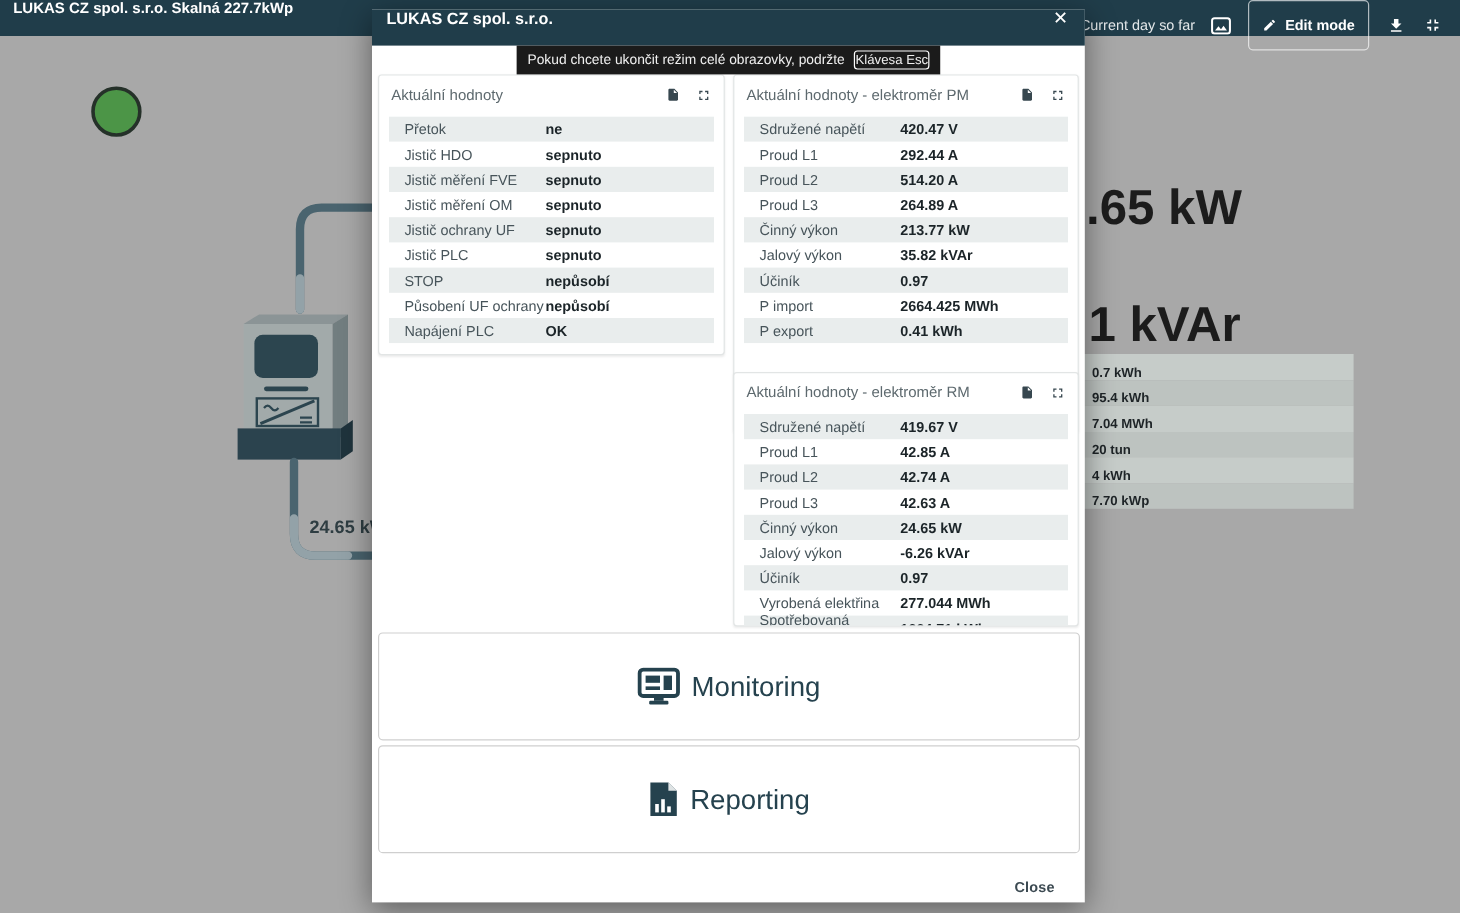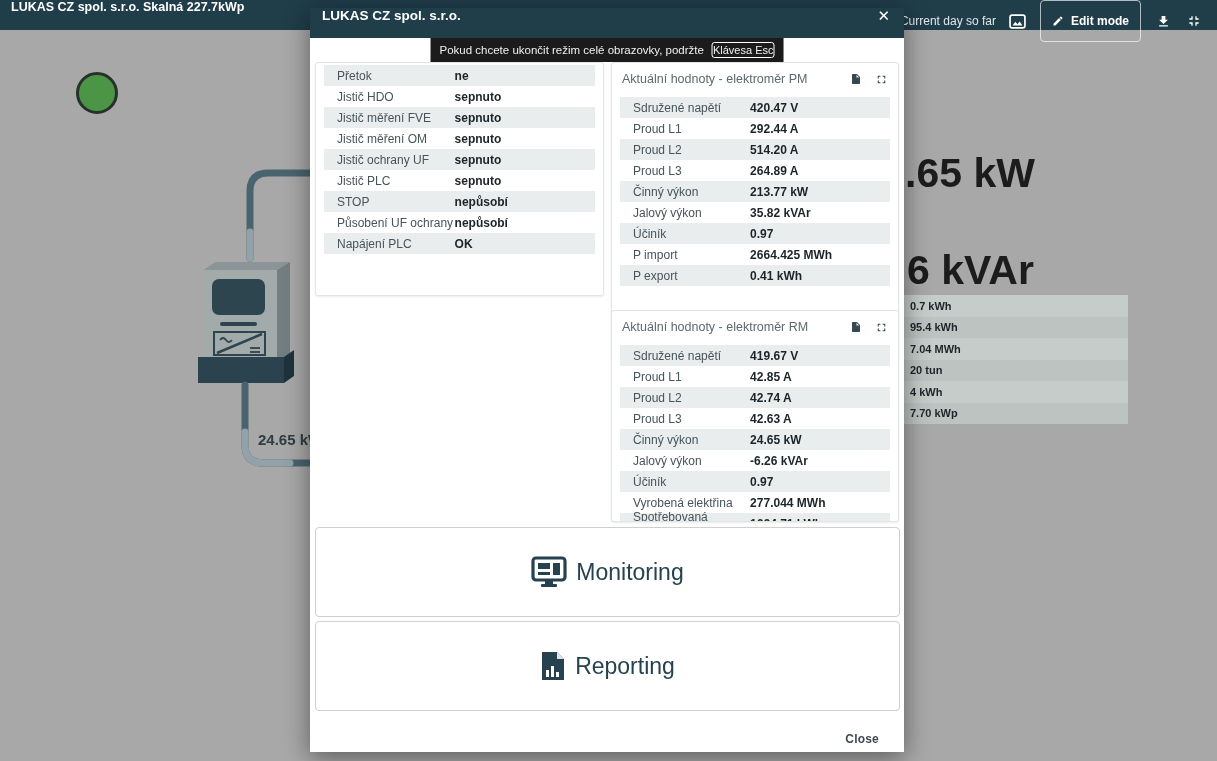--- a/index.html
+++ b/index.html
@@ -20,21 +20,21 @@
   
   .bg-layer { position:absolute; inset:0; z-index:0; }
   .status-circle { position:absolute; left:76px; top:72px; width:42px; height:42px; border-radius:50%;
                    background:#4c9547; border:3px solid #253129; }
   .diagram-svg { position:absolute; left:190px; top:140px; }
   .wire-power-label { position:absolute; left:258px; top:431px; font-size:15px; font-weight:bold;
                       color:#2e3d42; white-space:nowrap; }
   .big-value-1 { position:absolute; left:905px; top:150px; font-size:41px; font-weight:bold; color:#1c1c1c; white-space:nowrap; }
   .big-value-2 { position:absolute; left:907px; top:247px; font-size:41px; font-weight:bold; color:#1c1c1c; white-space:nowrap; }
   .summary-table { position:absolute; left:902px; top:295px; width:226px; }
-  .summary-table .trow { height:21.5px; display:flex; align-items:center; padding:0 8px;
+  .summary-table .trow { height:21.5px; display:flex; align-items:flex-end; padding:0 8px;
                          font-size:11px; font-weight:bold; color:#1e2427; }
   .summary-table .trow:nth-child(odd)  { background:#c6ccc9; }
   .summary-table .trow:nth-child(even) { background:#bdc3c0; }
 
   
   .modal { position:absolute; left:310px; top:8px; width:594px; height:744px; background:#ffffff;
            z-index:10; box-shadow:0 6px 24px rgba(0,0,0,.45); }
   .modal-header { height:30px; background:#203d4a; display:flex; align-items:flex-start; color:#fff; }
   .modal-title { font-size:13.5px; font-weight:bold; margin-left:12px; }
   .modal-close-x { margin-left:auto; margin-right:14px; cursor:pointer; font-size:15px; line-height:1; color:#fff; }
@@ -100,21 +100,21 @@
       <polygon points="94,243 94,217 104,210 104,236" fill="#1f333c"></polygon>
     </g>
 
     <path d="M55,245 V305 Q55,323 73,323 H122" fill="none" stroke="#4a646f" stroke-width="7" stroke-linecap="round"></path>
     <path d="M55,292 V305 Q55,323 73,323 H100" fill="none" stroke="#93a2a8" stroke-width="7" stroke-linecap="round"></path>
   </svg>
 
   <div class="wire-power-label">24.65 kW</div>
 
   <div class="big-value-1">.65 kW</div>
-  <div class="big-value-2">6 kVAr</div>
+  <div class="big-value-2">1 kVAr</div>
 
   <div class="summary-table">
       <div class="trow">
         <span class="tlabel">0.7 kWh</span>
       </div>
       <div class="trow">
         <span class="tlabel">95.4 kWh</span>
       </div>
       <div class="trow">
         <span class="tlabel">7.04 MWh</span>
@@ -165,20 +165,35 @@
     <span class="modal-title">LUKAS CZ spol. s.r.o.</span>
     <span class="modal-close-x">✕</span>
   </div>
 
   <div class="fs-tooltip">
     <span>Pokud chcete ukončit režim celé obrazovky, podržte</span>
     <span class="fs-key">Klávesa Esc</span>
   </div>
 
   <div class="panel panel-akt">
+    <div class="panel-head">
+      <span class="panel-title">Aktuální hodnoty</span>
+      <span class="panel-icons">
+        <span class="p-icon">
+          <svg width="12" height="14" viewBox="0 0 24 24">
+              <path d="M6 2c-1.1 0-2 .9-2 2v16c0 1.1.9 2 2 2h12c1.1 0 2-.9 2-2V8l-6-6H6zm7 7V3.5L18.5 9H13z" fill="#37474f"></path>
+            </svg>
+        </span>
+        <span class="p-icon">
+          <svg width="13" height="13" viewBox="0 0 24 24">
+              <path d="M7 14H5v5h5v-2H7v-3zm-2-4h2V7h3V5H5v5zm12 7h-3v2h5v-5h-2v3zM14 5v2h3v3h2V5h-5z" fill="#37474f"></path>
+            </svg>
+        </span>
+      </span>
+    </div>
     <div class="panel-table">
         <div class="trow">
           <span class="tlabel">Přetok</span>
           <span class="tvalue">ne</span>
         </div>
         <div class="trow">
           <span class="tlabel">Jistič HDO</span>
           <span class="tvalue">sepnuto</span>
         </div>
         <div class="trow">

